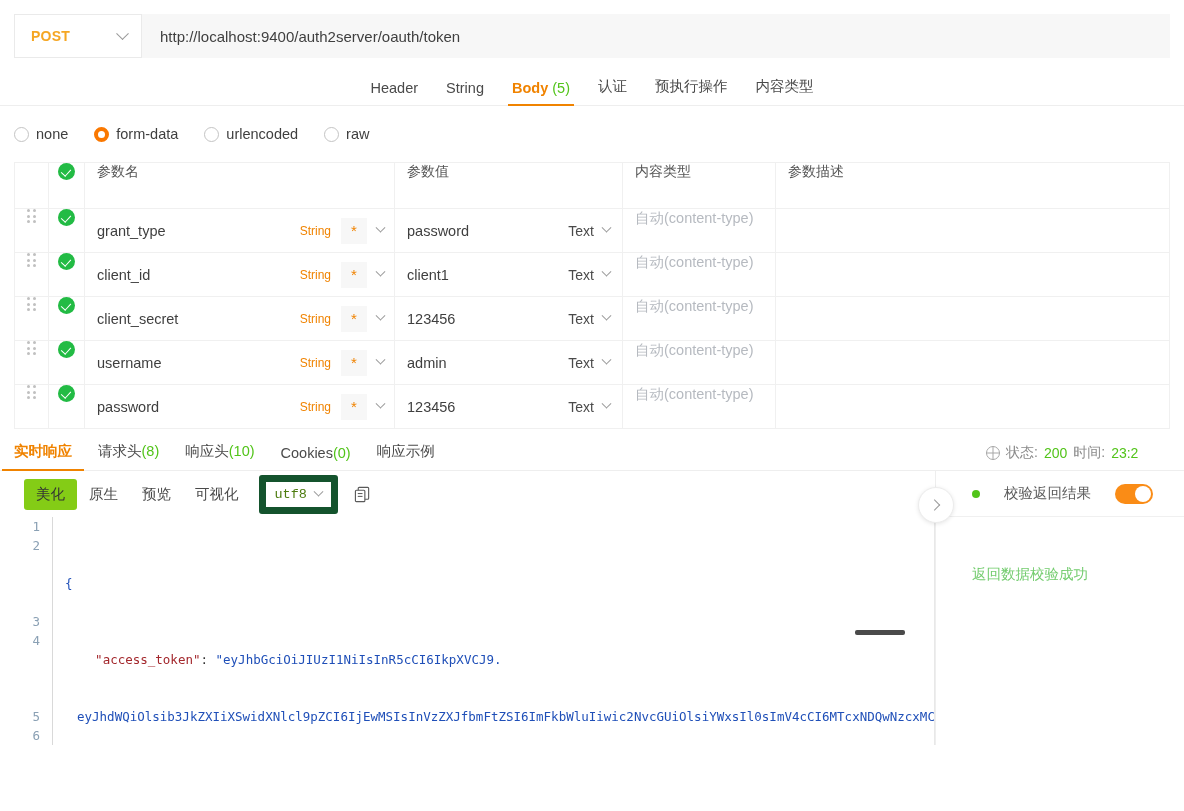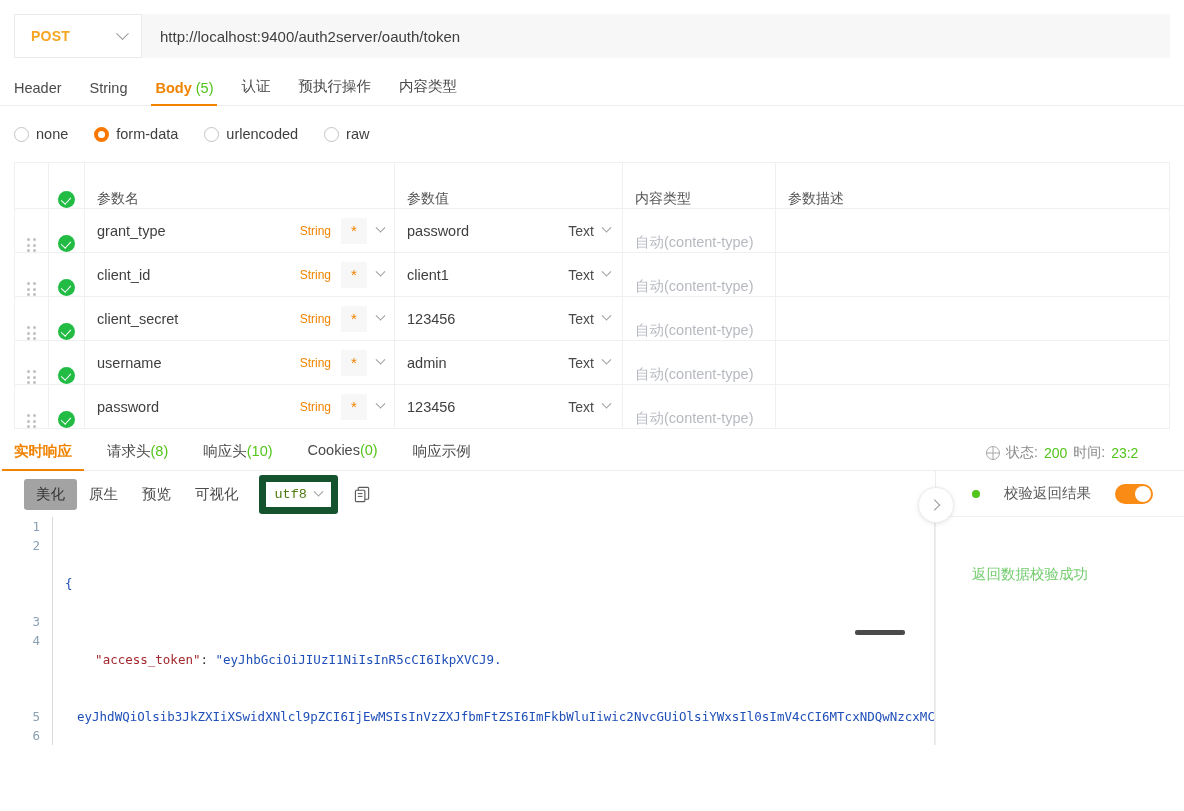--- a/index.html
+++ b/index.html
@@ -55,20 +55,21 @@
 
   
   .req-tabs {
     display: flex;
     align-items: flex-end;
     height: 42px;
     padding: 0 14px;
     margin-top: 6px;
     border-bottom: 1px solid #eeeeee;
     gap: 28px;
+    justify-content: center;
   }
   .req-tab {
     font-size: 14.5px;
     color: #4a4a4a;
     padding-bottom: 9px;
     position: relative;
     cursor: pointer;
     white-space: nowrap;
   }
   .req-tab.active { color: #f08300; font-weight: bold; }
@@ -119,21 +120,21 @@
     text-align: left;
   }
   .tbl th { height: 46px; }
   .c-drag  { width: 34px; }
   .c-chk   { width: 36px; }
   .c-name  { width: 310px; }
   .c-val   { width: 228px; }
   .c-type  { width: 153px; }
   .c-desc  { width: auto; }
 
-  .cell { display: flex; align-items: flex-end; height: 100%; padding: 0 12px; }
+  .cell { display: flex; align-items: flex-start; height: 100%; padding: 0 12px; }
   .hdr-txt { font-size: 14px; color: #565656; }
 
   .drag-grip {
     display: grid;
     grid-template-columns: 3px 3px;
     grid-template-rows: 3px 3px 3px;
     gap: 2.5px;
     margin: 0 auto;
     cursor: grab;
   }
@@ -177,21 +178,21 @@
   
   .resp-bar {
     display: flex;
     align-items: flex-end;
     height: 40px;
     border-bottom: 1px solid #eeeeee;
     padding: 0 14px;
     margin-top: 2px;
     position: relative;
   }
-  .resp-tabs { display: flex; gap: 35px; }
+  .resp-tabs { display: flex; gap: 26px; align-items: flex-end; }
   .resp-tab {
     font-size: 14.5px;
     color: #4a4a4a;
     padding-bottom: 9px;
     position: relative;
     cursor: pointer;
     white-space: nowrap;
   }
   .resp-tab.active { color: #f08300; font-weight: bold; }
   .resp-tab.active::after {
@@ -244,21 +245,21 @@
     padding-left: 24px;
     gap: 0;
   }
   .fmt-btn {
     font-size: 14.5px;
     color: #4a4a4a;
     padding: 6px 12px;
     cursor: pointer;
     border-radius: 3px;
   }
-  .fmt-btn.active { background: #a3a3a3; color: #333; }
+  .fmt-btn.active { background: #84cc16; color: #333; }
   .enc-sel {
     display: flex;
     align-items: center;
     gap: 8px;
     border: 7px solid #14532d;
     border-radius: 3px;
     padding: 5px 9px;
     margin-left: 8px;
     font-size: 13.5px;
     color: #4d7c0f;

